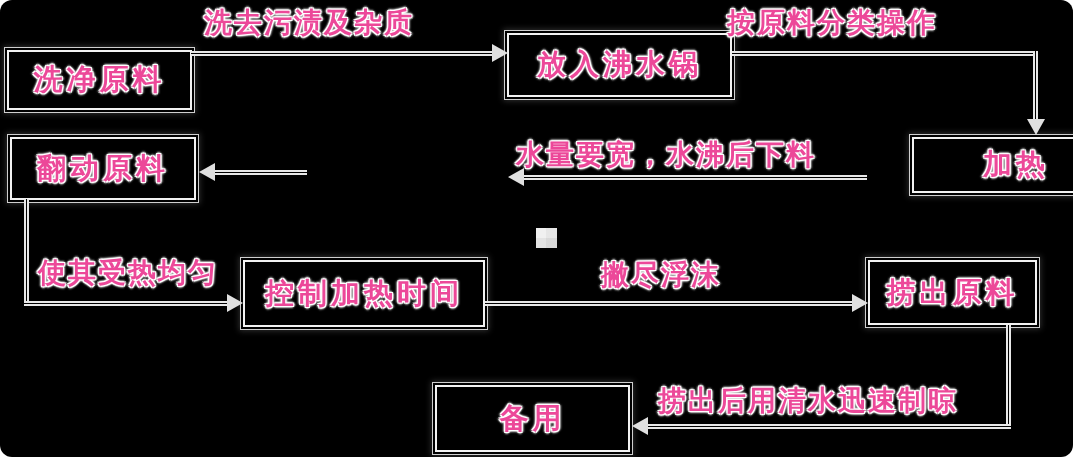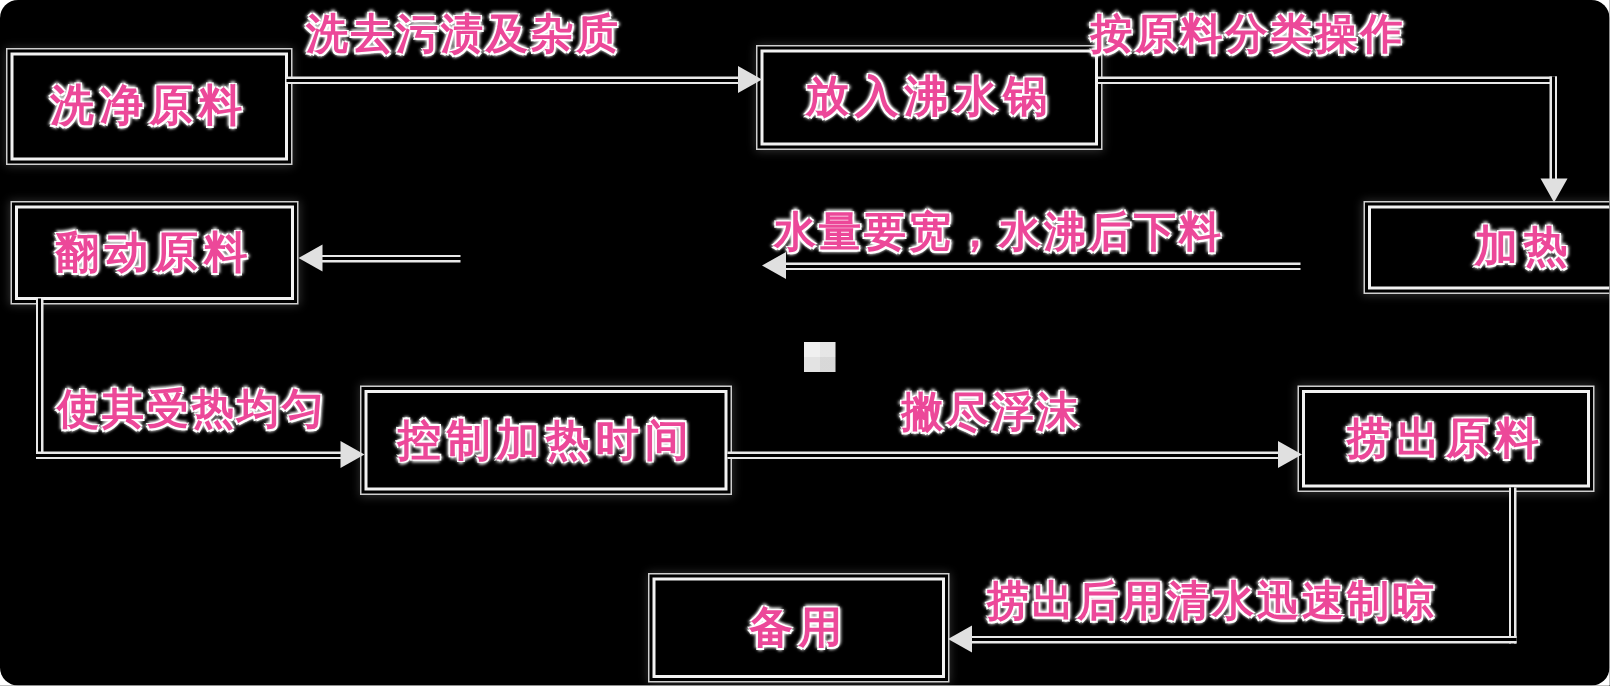--- a/index.html
+++ b/index.html
@@ -28,27 +28,27 @@
   .shaft-h{position:absolute;height:5px;
     background:linear-gradient(to bottom,#e8e8e8 0 1.6px,#000 1.6px 3.4px,#e8e8e8 3.4px 5px);}
   .shaft-v{position:absolute;width:5px;
     background:linear-gradient(to right,#e8e8e8 0 1.6px,#000 1.6px 3.4px,#e8e8e8 3.4px 5px);}
   
   .head{position:absolute;width:0;height:0;}
   .head-right{border-top:9px solid transparent;border-bottom:9px solid transparent;border-left:16px solid #e0e0e0;}
   .head-left {border-top:9px solid transparent;border-bottom:9px solid transparent;border-right:16px solid #e0e0e0;}
   .head-down {border-left:9px solid transparent;border-right:9px solid transparent;border-top:16px solid #e0e0e0;}
   
-  #node-wash   {left:7px;  top:35px; width:185px;height:72px;}
+  #node-wash   {left:7px;  top:50px; width:185px;height:60px;}
   #node-pot    {left:507px;top:33px; width:225px;height:64px;}
   #node-heat   {left:912px;top:137px;width:196px;height:56px;padding-left:12px;}
   #node-fire   {left:307px;top:137px;width:190px;height:64px;}
   #node-flip   {left:10px; top:137px;width:186px;height:63px;}
   #node-control{left:243px;top:260px;width:242px;height:67px;}
-  #node-scoop  {left:868px;top:260px;width:192px;height:65px;}
+  #node-scoop  {left:868px;top:260px;width:169px;height:65px;}
   #node-reserve{left:435px;top:385px;width:195px;height:67px;}
   
   #e1-shaft{left:191px;top:51px;width:303px;}
   #e1-head {left:492px;top:44px;}
   #e1-label{left:204px;top:4px;}
 
   #e2-shaft-h{left:732px;top:51px;width:306px;}
   #e2-shaft-v{left:1033px;top:51px;height:70px;}
   #e2-head {left:1027px;top:119px;}
   #e2-label{left:727px;top:4px;}

